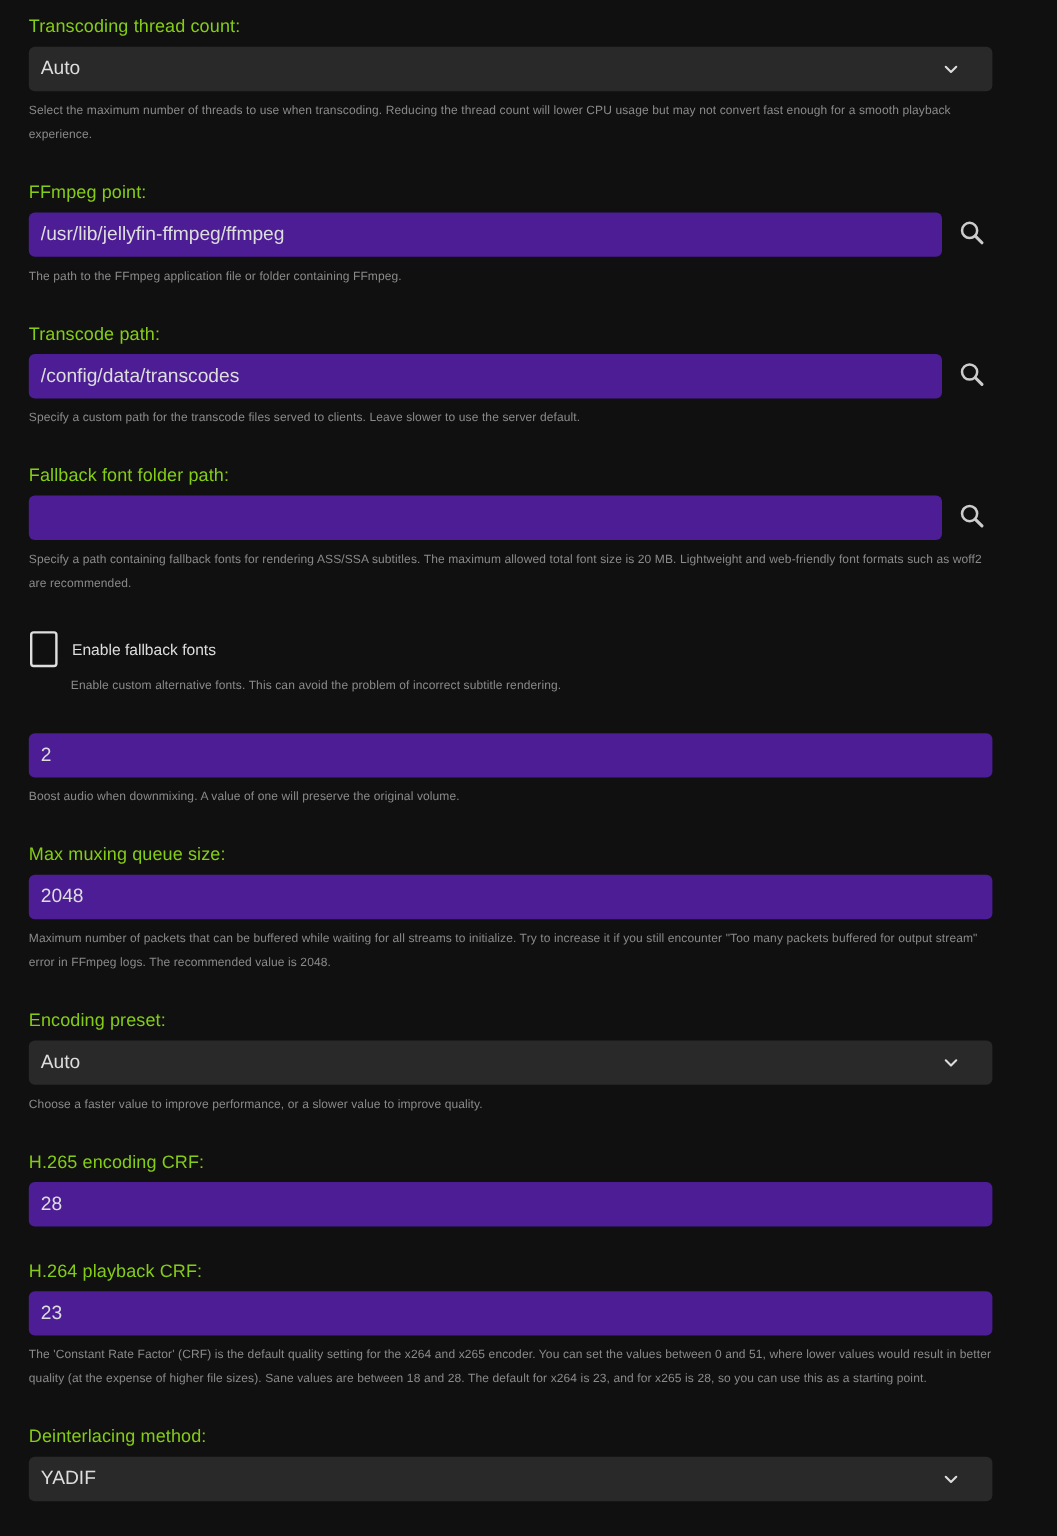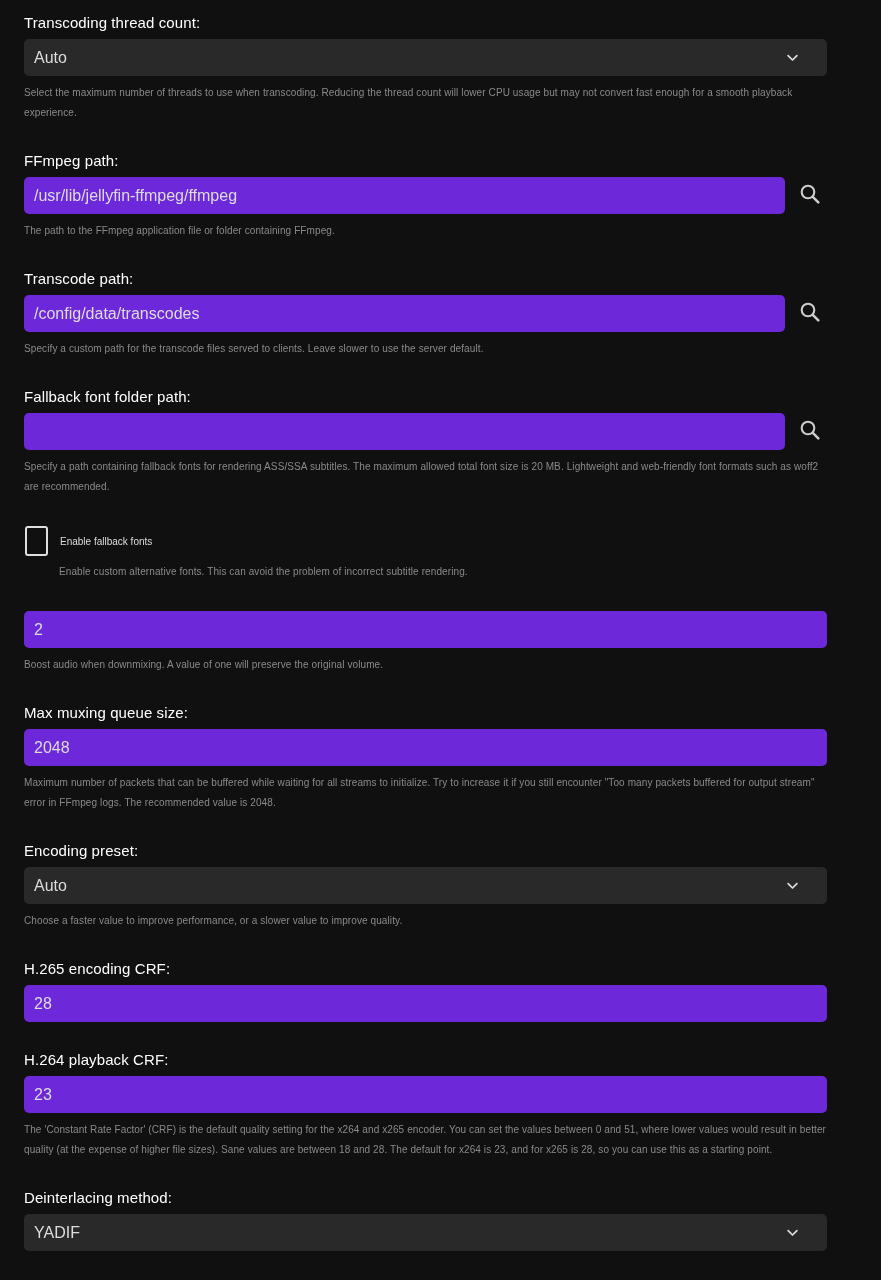--- a/index.html
+++ b/index.html
@@ -8,41 +8,41 @@
     background:#101010;
     font-family:"Liberation Sans", sans-serif;
     overflow:hidden;
     -webkit-font-smoothing:antialiased;
   }
   .page { padding:14px 0 0 24px; width:827px; }
   .group { margin-bottom:29px; width:803px; }
   .lbl {
     display:block;
     font-size:15px;
-    color:#ffffff;
+    color:#84cc16;
     margin-bottom:8px;
     letter-spacing:.1px;
   }
   .select {
     height:37px;
     background:#292929;
     border-radius:5px;
     display:flex;
     align-items:center;
     justify-content:space-between;
     padding:0 27px 0 10px;
     cursor:pointer;
   }
   .select .val { font-size:16px; color:#dddddd; }
   .chev { display:flex; align-items:center; }
   .txt {
     display:block;
     width:100%;
     height:37px;
-    background:#6d28d9;
+    background:#4c1d95;
     border:none;
     outline:none;
     border-radius:5px;
     color:#dddddd;
     font-size:16px;
     padding:0 10px;
     font-family:"Liberation Sans", sans-serif;
   }
   .pathrow { display:flex; align-items:center; }
   .pathrow .txt { flex:1; }
@@ -68,21 +68,21 @@
   .cbrow { display:flex; align-items:center; margin-left:1px; }
   .cb {
     width:23px;
     height:30px;
     border:2px solid #dfdfdf;
     border-radius:3px;
     background:transparent;
     flex:0 0 auto;
     cursor:pointer;
   }
-  .cbl { font-size:10px; color:#dddddd; margin-left:12px; }
+  .cbl { font-size:13px; color:#dddddd; margin-left:12px; }
   .cbdesc { margin-left:35px; margin-top:6px; }
   .checkbox-group { margin-bottom:29px; }
 </style>
 </head>
 <body>
 
 <div class="page">
 
   <div class="group">
     <span class="lbl">Transcoding thread count:</span>
@@ -91,21 +91,21 @@
       <span class="chev">
         <svg width="15" height="15" viewBox="0 0 24 24">
             <path d="M5 9l7 7 7-7" fill="none" stroke="#dddddd" stroke-width="2.8" stroke-linecap="round" stroke-linejoin="round"></path>
           </svg>
       </span>
     </div>
     <div class="desc">Select the maximum number of threads to use when transcoding. Reducing the thread count will lower CPU usage but may not convert fast enough for a smooth playback experience.</div>
   </div>
 
   <div class="group">
-    <span class="lbl">FFmpeg path:</span>
+    <span class="lbl">FFmpeg point:</span>
     <div class="pathrow">
       <input class="txt" type="text" value="/usr/lib/jellyfin-ffmpeg/ffmpeg" style="">
       <button class="searchbtn">
         <span>
           <svg width="24" height="24" viewBox="0 0 24 24">
               <circle cx="10" cy="10" r="6.3" fill="none" stroke="#cccccc" stroke-width="2.1"></circle>
               <line x1="14.8" y1="14.8" x2="20.3" y2="20.3" stroke="#cccccc" stroke-width="2.6" stroke-linecap="round"></line>
             </svg>
         </span>
       </button>

